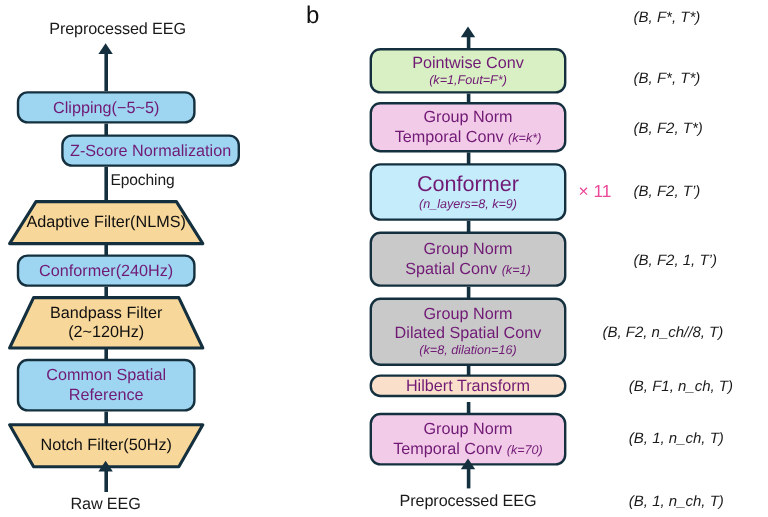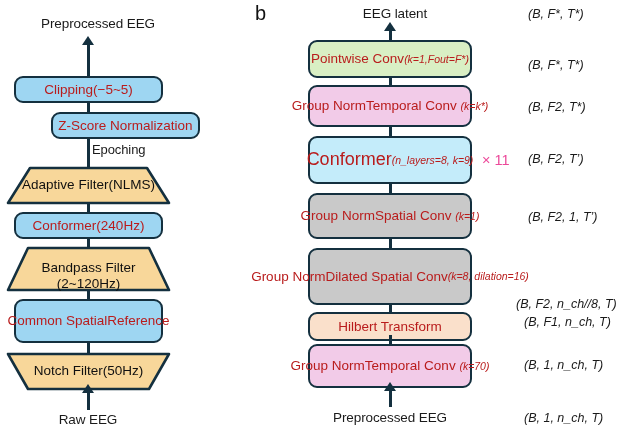--- a/index.html
+++ b/index.html
@@ -58,26 +58,26 @@
     border-right: 6px solid transparent;
     border-bottom: 9px solid #14303f;
   }
 
   
   .nodebox {
     box-sizing: border-box;
     border: 2.4px solid #14303f;
     border-radius: 9px;
     display: flex;
-    flex-direction: row;
+    flex-direction: column;
     align-items: center;
     justify-content: center;
     text-align: left;
     line-height: 1.18;
-    color: #b91c1c;
+    color: #701a75;
   }
   .nodebox .ln1 { font-size: 13.5px; white-space: nowrap; }
   .nodebox .ln2 { font-size: 13.5px; white-space: nowrap; }
   .nodebox .sub { font-size: 10.5px; font-style: italic; white-space: nowrap; }
   .nodebox.big .ln1 { font-size: 18px; }
 
   
   .inl-sub { font-size: 10.5px; font-style: italic; }
 
   
@@ -129,21 +129,21 @@
   <div class="abs term-label" style="left:92px; top:142px; width:80px; text-align:left; font-size:13px;">Epoching</div>
 
   <div class="abs conn" style="left:86.5px; top:203px; height:11px;"></div>
 
   <div class="abs nodebox" style="left:14px; top:212px; width:149px; height:27px; background:#9ed6f2;">
     <div class="ln1">Conformer(240Hz)</div>
   </div>
 
   <div class="abs conn" style="left:86.5px; top:239px; height:9px;"></div>
 
-  <div class="abs trap-wrap" style="left:6px; top:246px; width:165px; height:46px;align-items:flex-end;">
+  <div class="abs trap-wrap" style="left:6px; top:246px; width:165px; height:46px;">
     <svg class="trap-svg" width="165" height="46" viewBox="0 0 165 46">
       <polygon points="22,2 143,2 163,44 2,44" fill="#f8d79a" stroke="#14303f" stroke-width="2.6" stroke-linejoin="round"></polygon>
     </svg>
     <div class="trap-text">
       <div>Bandpass Filter</div>
       <div>(2~120Hz)</div>
     </div>
   </div>
 
   <div class="abs conn" style="left:86.5px; top:290px; height:11px;"></div>
@@ -162,21 +162,20 @@
     <div class="trap-text">Notch Filter(50Hz)</div>
   </div>
 
   <div class="abs conn" style="left:86.5px; top:392px; height:18px;"></div>
   <div class="abs arrow-up" style="left:82px; top:384px;"></div>
 
   <div class="abs term-label" style="left:8px; top:412px; width:160px;">Raw EEG</div>
 
   <div class="abs panel-letter" style="left:255px; top:2px;">b</div>
 
-  <div class="abs term-label" style="left:330px; top:6px; width:130px;">EEG latent</div>
   <div class="abs dim-label" style="left:528px; top:7px;">(B, F*, T*)</div>
 
   <div class="abs conn" style="left:388.5px; top:30px; height:10px;"></div>
   <div class="abs arrow-up" style="left:384px; top:22px;"></div>
 
   <div class="abs nodebox" style="left:308px; top:40px; width:164px; height:38px; background:#d9efc4;">
     <div class="ln1">Pointwise Conv</div>
     <div class="sub">(k=1,Fout=F*)</div>
   </div>
   <div class="abs dim-label" style="left:528px; top:58px;">(B, F*, T*)</div>
@@ -206,25 +205,25 @@
   </div>
   <div class="abs dim-label" style="left:528px; top:210px;">(B, F2, 1, T’)</div>
 
   <div class="abs conn" style="left:388.5px; top:239px; height:10px;"></div>
 
   <div class="abs nodebox" style="left:308px; top:248px; width:164px; height:57px; background:#c9c9c9;">
     <div class="ln1">Group Norm</div>
     <div class="ln2">Dilated Spatial Conv</div>
     <div class="sub">(k=8, dilation=16)</div>
   </div>
-  <div class="abs dim-label" style="left:516px; top:270px;margin-top:27px;">(B, F2, n_ch//8, T)</div>
+  <div class="abs dim-label" style="left:502px; top:270px;">(B, F2, n_ch//8, T)</div>
 
   <div class="abs conn" style="left:388.5px; top:305px; height:8px;"></div>
 
-  <div class="abs nodebox" style="left:308px; top:312px; width:164px; height:29px; background:#fae0cb;">
+  <div class="abs nodebox" style="left:308px; top:312px; width:164px; height:19px; background:#fae0cb;">
     <div class="ln1">Hilbert Transform</div>
   </div>
   <div class="abs dim-label" style="left:524px; top:315px;">(B, F1, n_ch, T)</div>
 
   <div class="abs conn" style="left:388.5px; top:335px; height:10px;"></div>
 
   <div class="abs nodebox" style="left:308px; top:344px; width:164px; height:44px; background:#f2cbe8;">
     <div class="ln1">Group Norm</div>
     <div class="ln2"><span>Temporal Conv </span><span class="inl-sub">(k=70)</span></div>
   </div>

